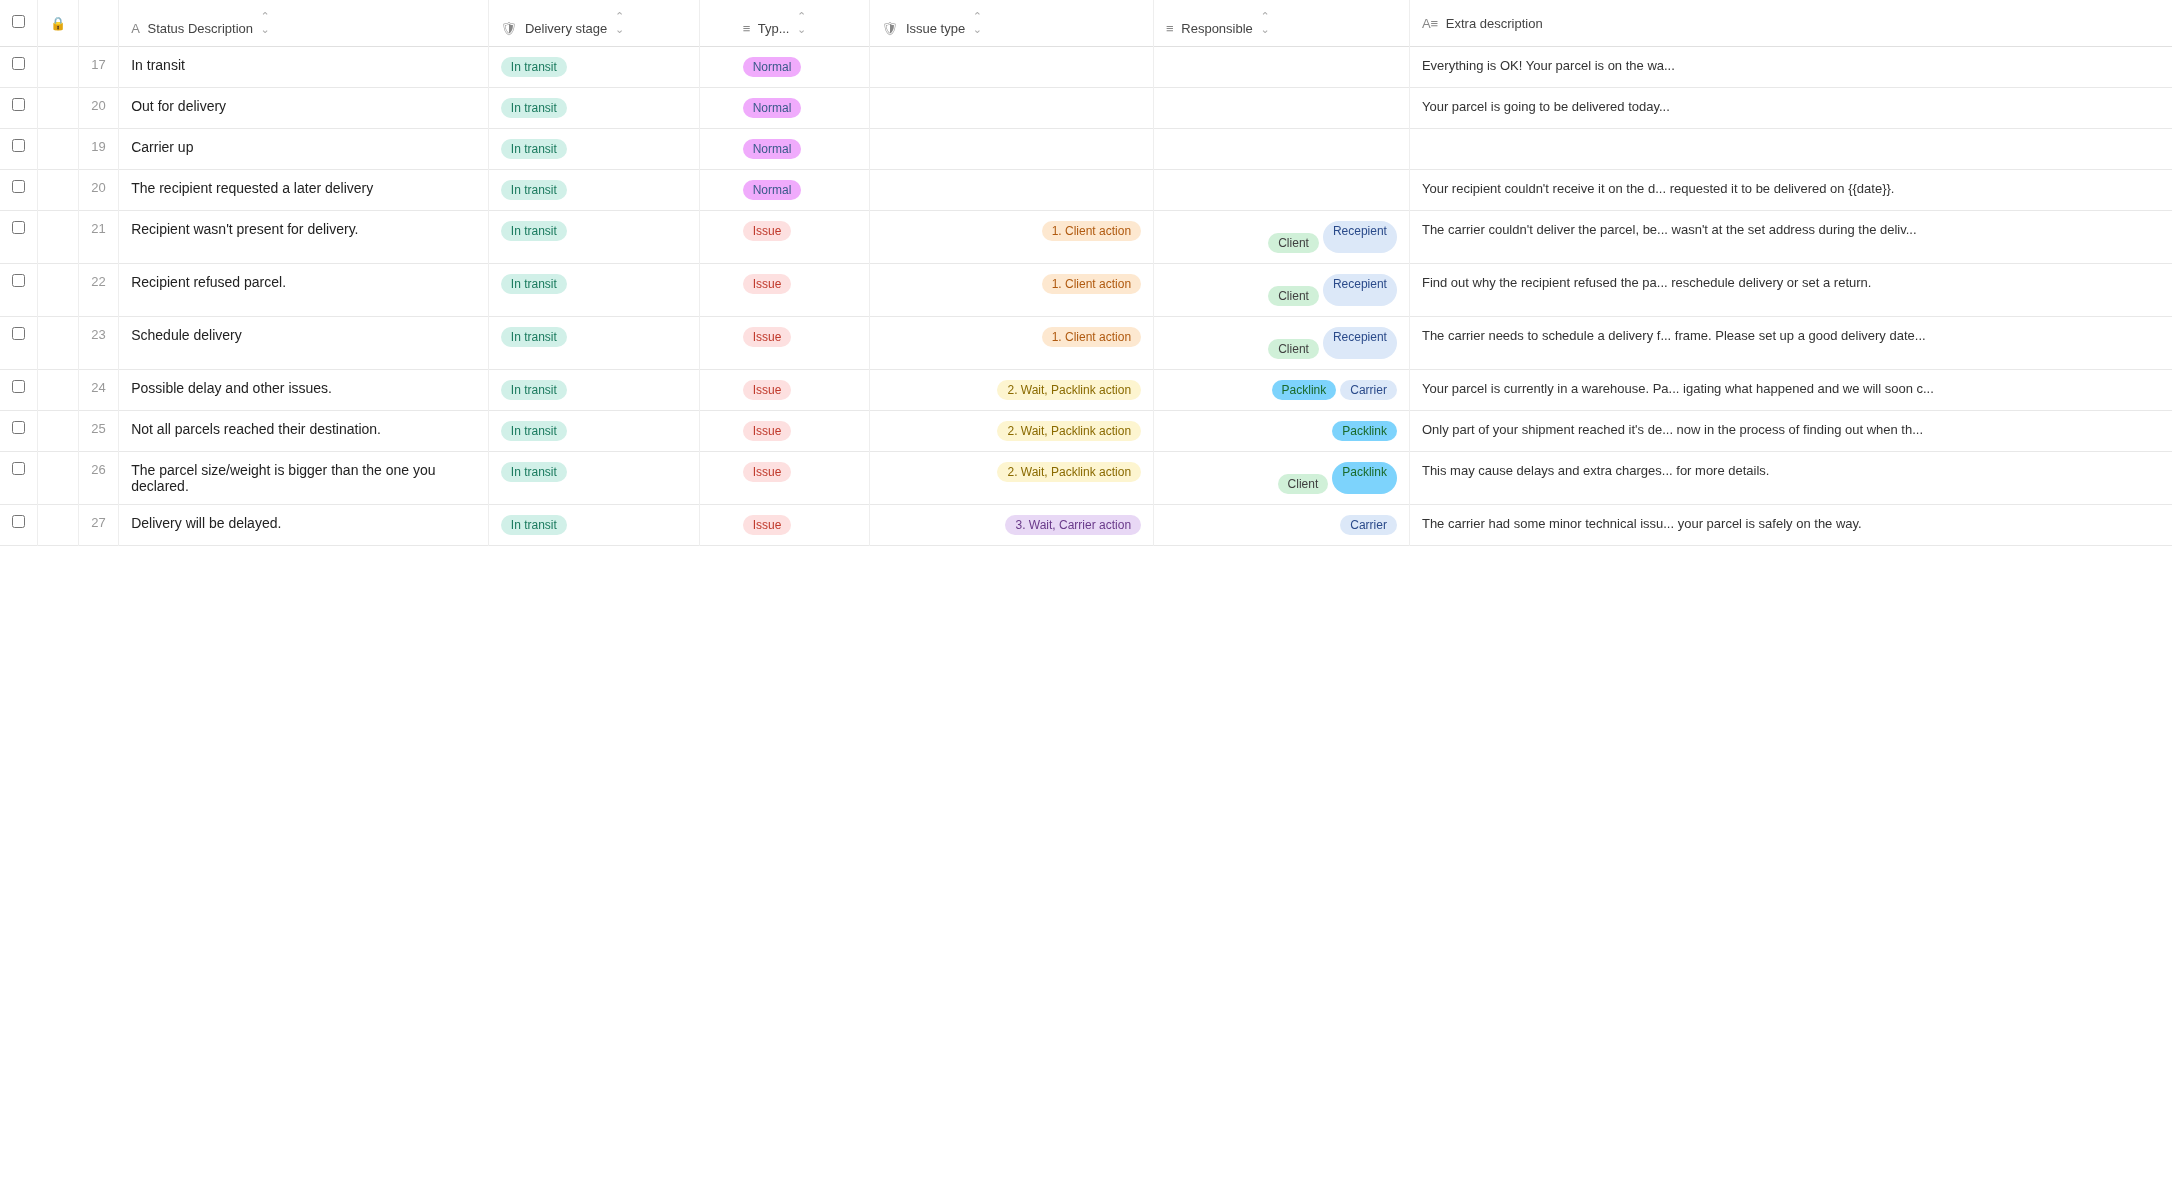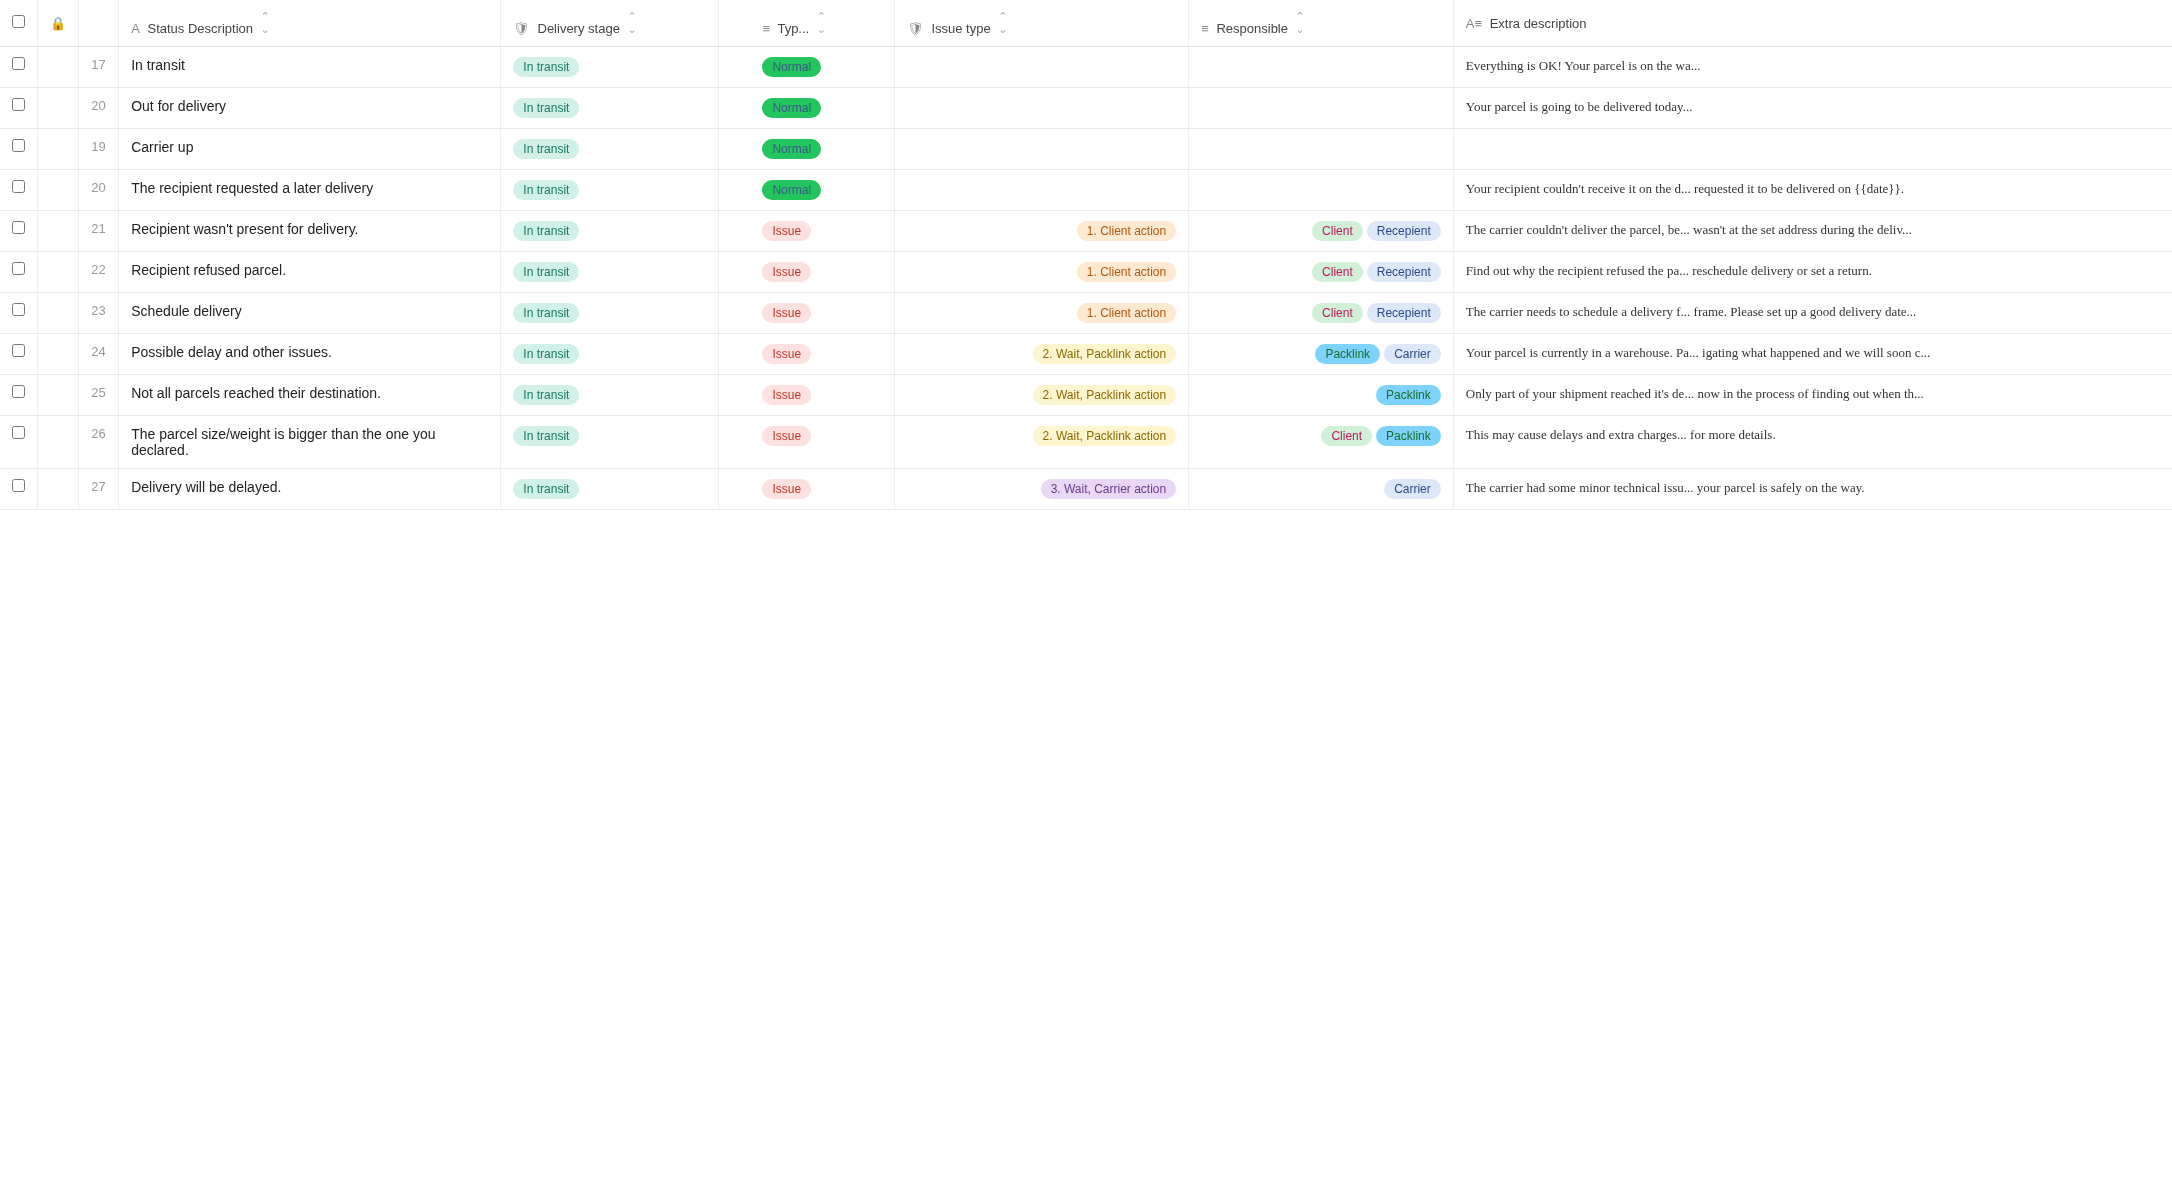--- a/index.html
+++ b/index.html
@@ -67,21 +67,21 @@
       border-radius: 20px;
       font-size: 12px;
       font-weight: 500;
       white-space: nowrap;
     }
     .badge-transit {
       background: #d1f0e8;
       color: #1a7a5e;
     }
     .badge-normal {
-      background: #22c55e;
+      background: #f0abfc;
       color: #3a5a8a;
       text-align: center;
     }
     .badge-issue {
       background: #fde0e0;
       color: #c0392b;
     }
     .badge-client-action {
       background: #fde8d0;
       color: #b05a10;
@@ -89,21 +89,22 @@
     .badge-wait-packlink {
       background: #fdf5d0;
       color: #8a6a00;
     }
     .badge-wait-carrier {
       background: #e8d8f5;
       color: #6a3a8a;
     }
     .badge-client {
       background: #d0f0d8;
-      color: #be185d;
+      color: #404040;
+      margin-top: 12px;
     }
     .badge-recipient {
       background: #dce8f8;
       color: #2a4a8a;
     }
     .badge-packlink {
       background: #7dd3fc;
       color: #1a6a2a;
     }
     .badge-carrier {
@@ -132,21 +133,20 @@
       display: inline-block;
       margin-left: 4px;
       color: #aaa;
       font-size: 11px;
     }
     .extra-text {
       color: #333;
       font-size: 13px;
       line-height: 1.4;
       white-space: normal;
-      font-family: Liberation Serif, serif;
     }
   </style>
 </head>
 <body>
 
 <div class="table-wrapper">
   <table>
     <thead>
       <tr>
         <th class="col-checkbox">

